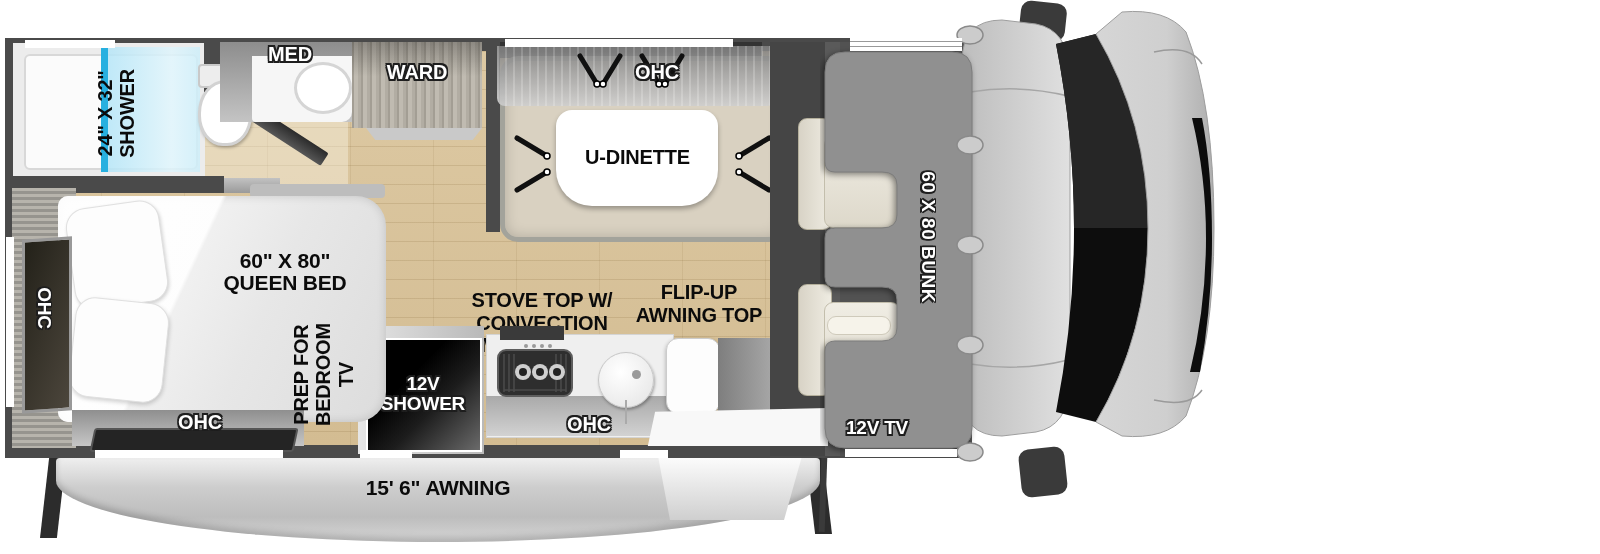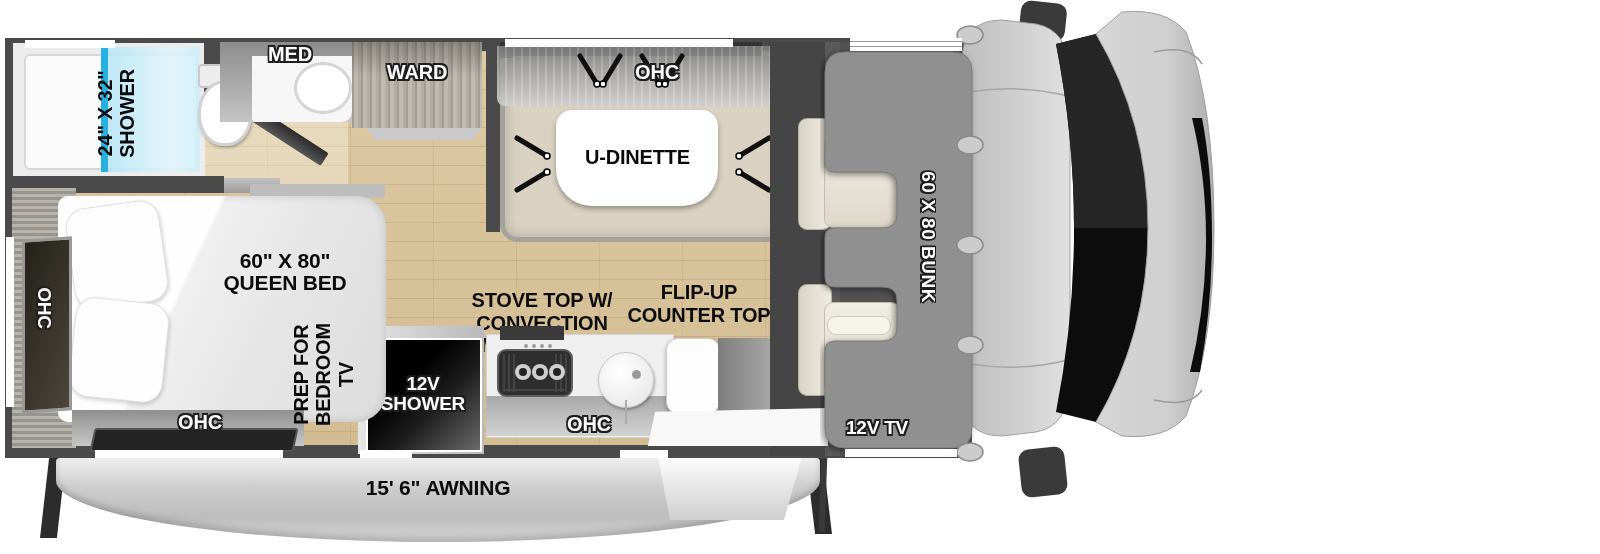--- a/index.html
+++ b/index.html
@@ -105,21 +105,21 @@
         <circle cx="242" cy="128" r="3"></circle>
     </g>
   </svg>
   <div class="abs lab wl" style="left:627px;top:62px;width:60px;font-size:20px;">OHC</div>
   <div class="abs lab bl" style="left:560px;top:147px;width:155px;font-size:20px;">U-DINETTE</div>
 
   <div class="abs lab bl" style="left:452px;top:253px;width:180px;font-size:20px;line-height:1.13;margin-top:36px;">STOVE TOP W/
 CONVECTION
 MICROWAVE</div>
   <div class="abs lab bl" style="left:618px;top:281px;width:162px;font-size:20px;line-height:1.13;">FLIP-UP
-COUNTER TOP</div>
+AWNING TOP</div>
 
   <div class="abs" style="left:358px;top:326px;width:126px;height:128px;background:linear-gradient(90deg,#e6e6e6,#b9b9b9);
               clip-path:polygon(6% 0,100% 0,100% 100%,0 100%,0 8%);"></div>
   <div class="abs" style="left:366px;top:338px;width:112px;height:110px;
               background:linear-gradient(135deg,#000 35%,#1c1c1c 60%,#6a6a6a);border:2px solid #fff;"></div>
   <div class="abs flex" style="left:368px;top:344px;width:110px;height:100px;">
     <span class="lab wl" style="font-size:19px;">12V
 SHOWER</span>
   </div>
 

